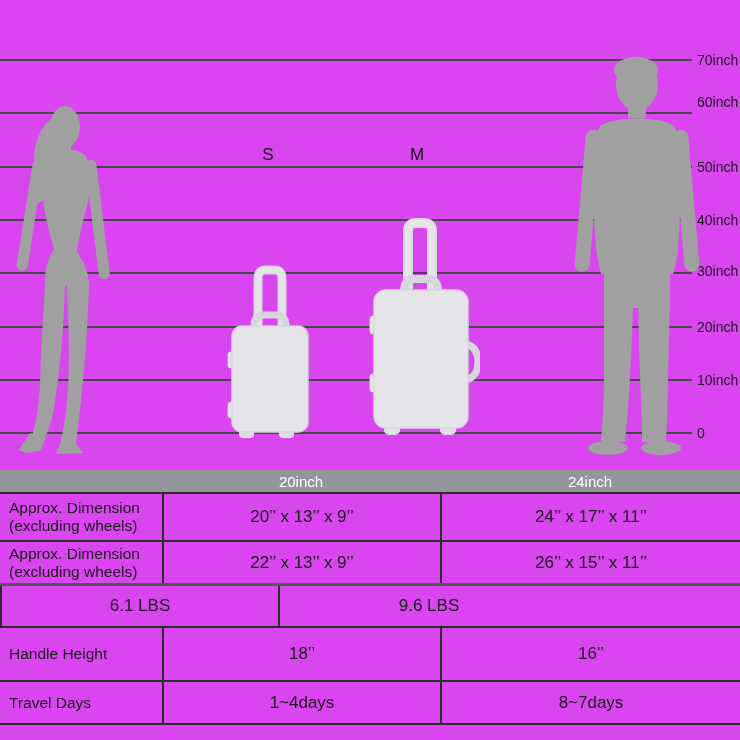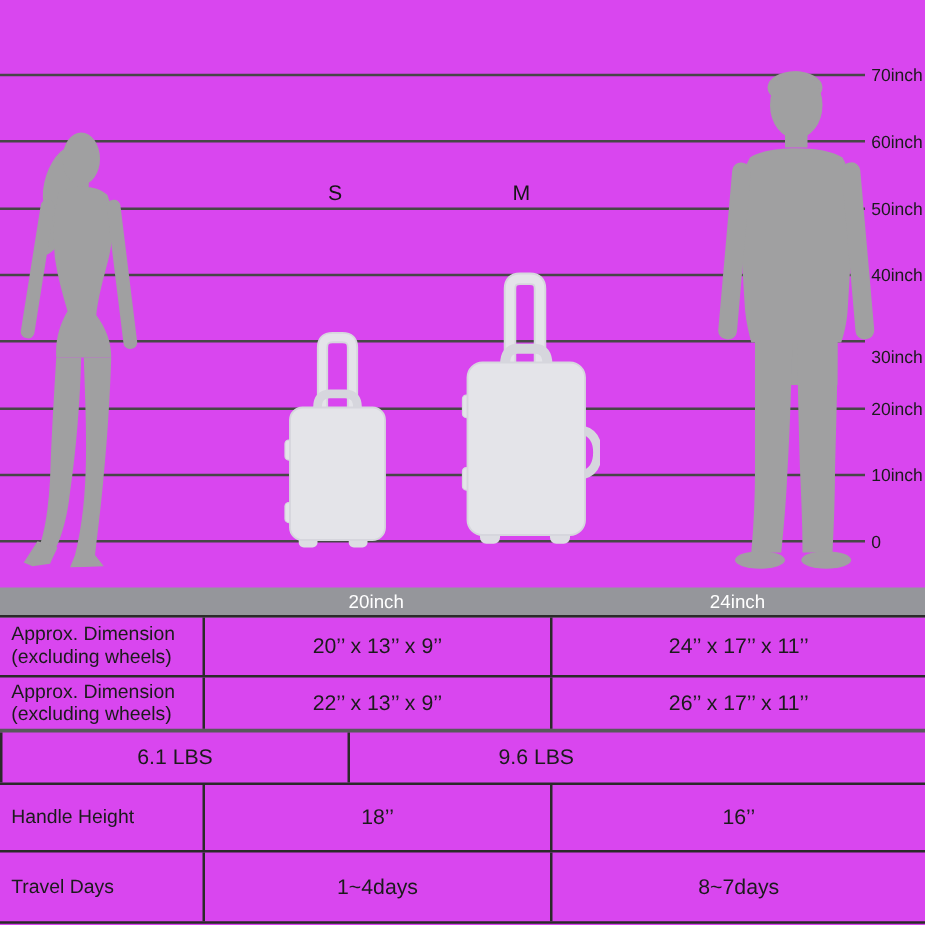--- a/index.html
+++ b/index.html
@@ -37,41 +37,41 @@
   }
   .trow{display:flex;box-sizing:border-box;border-bottom:2px solid var(--border_dark,#2a2a2a);}
   .trow.thick{border-bottom:3px solid var(--border_mid,#58585c);}
   .cell{box-sizing:border-box;display:flex;flex-direction:column;justify-content:center;}
   .c1{width:162px;padding-left:9px;font-size:15.5px;line-height:18px;align-items:flex-start;}
   .c2{width:278px;align-items:center;font-size:17px;}
   .c3{width:300px;align-items:center;font-size:17px;}
   .trow .c2,.trow .c3{border-left:2px solid var(--border_dark,#2a2a2a);}
   .thead .c1,.thead .c2,.thead .c3{justify-content:center;padding-left:0;}
   .thead .c2,.thead .c3{align-items:center;font-size:15px;}
-  .r1{height:48px}.r2{height:44px}.r3{height:42px}.r4{height:54px}.r5{height:57px}
+  .r1{height:48px}.r2{height:44px}.r3{height:42px}.r4{height:54px}.r5{height:43px}
 </style>
 </head>
 <body>
 
 <div class="canvas">
 
   <div class="rline" style="top:59px"></div>
   <div class="rline" style="top:112px"></div>
   <div class="rline" style="top:166px"></div>
   <div class="rline" style="top:219px"></div>
   <div class="rline" style="top:272px"></div>
   <div class="rline" style="top:326px"></div>
   <div class="rline" style="top:379px"></div>
   <div class="rline" style="top:432px"></div>
 
   <div class="rtick" style="top:52px">70inch</div>
-  <div class="rtick" style="top:105px">60inch</div>
+  <div class="rtick" style="top:94px">60inch</div>
   <div class="rtick" style="top:159px">50inch</div>
   <div class="rtick" style="top:212px">40inch</div>
-  <div class="rtick" style="top:277px">30inch</div>
+  <div class="rtick" style="top:263px">30inch</div>
   <div class="rtick" style="top:319px">20inch</div>
   <div class="rtick" style="top:372px">10inch</div>
   <div class="rtick" style="top:425px">0</div>
 
   <svg class="figsvg" style="left:6px;top:102px" width="112" height="352" viewBox="0 0 112 352">
     <ellipse class="fig" cx="47" cy="44" rx="17" ry="31" transform="rotate(18 47 44)"></ellipse>
     <ellipse class="fig" cx="36" cy="82" rx="10" ry="22" transform="rotate(25 36 82)"></ellipse>
     <ellipse class="fig" cx="59" cy="25" rx="15" ry="21"></ellipse>
     <rect class="fig" x="52" y="40" width="13" height="14"></rect>
     <path class="fig" d="M41,52 C54,45 72,46 80,54 C86,70 85,92 79,112 C75,127 72,140 71,150
@@ -144,21 +144,21 @@
       <div class="cell c2">20’’ x 13’’ x 9’’</div>
       <div class="cell c3">24’’ x 17’’ x 11’’</div>
     </div>
 
     <div class="trow r2 thick">
       <div class="cell c1">
         <span>Approx. Dimension</span>
         <span>(excluding wheels)</span>
       </div>
       <div class="cell c2">22’’ x 13’’ x 9’’</div>
-      <div class="cell c3">26’’ x 17’’ x 11’’</div>
+      <div class="cell c3">26’’ x 15’’ x 11’’</div>
     </div>
 
     <div class="trow r3">
       <div class="cell c2">6.1 LBS</div>
       <div class="cell c3">9.6 LBS</div>
     </div>
 
     <div class="trow r4">
       <div class="cell c1">
         <span>Handle Height</span>

